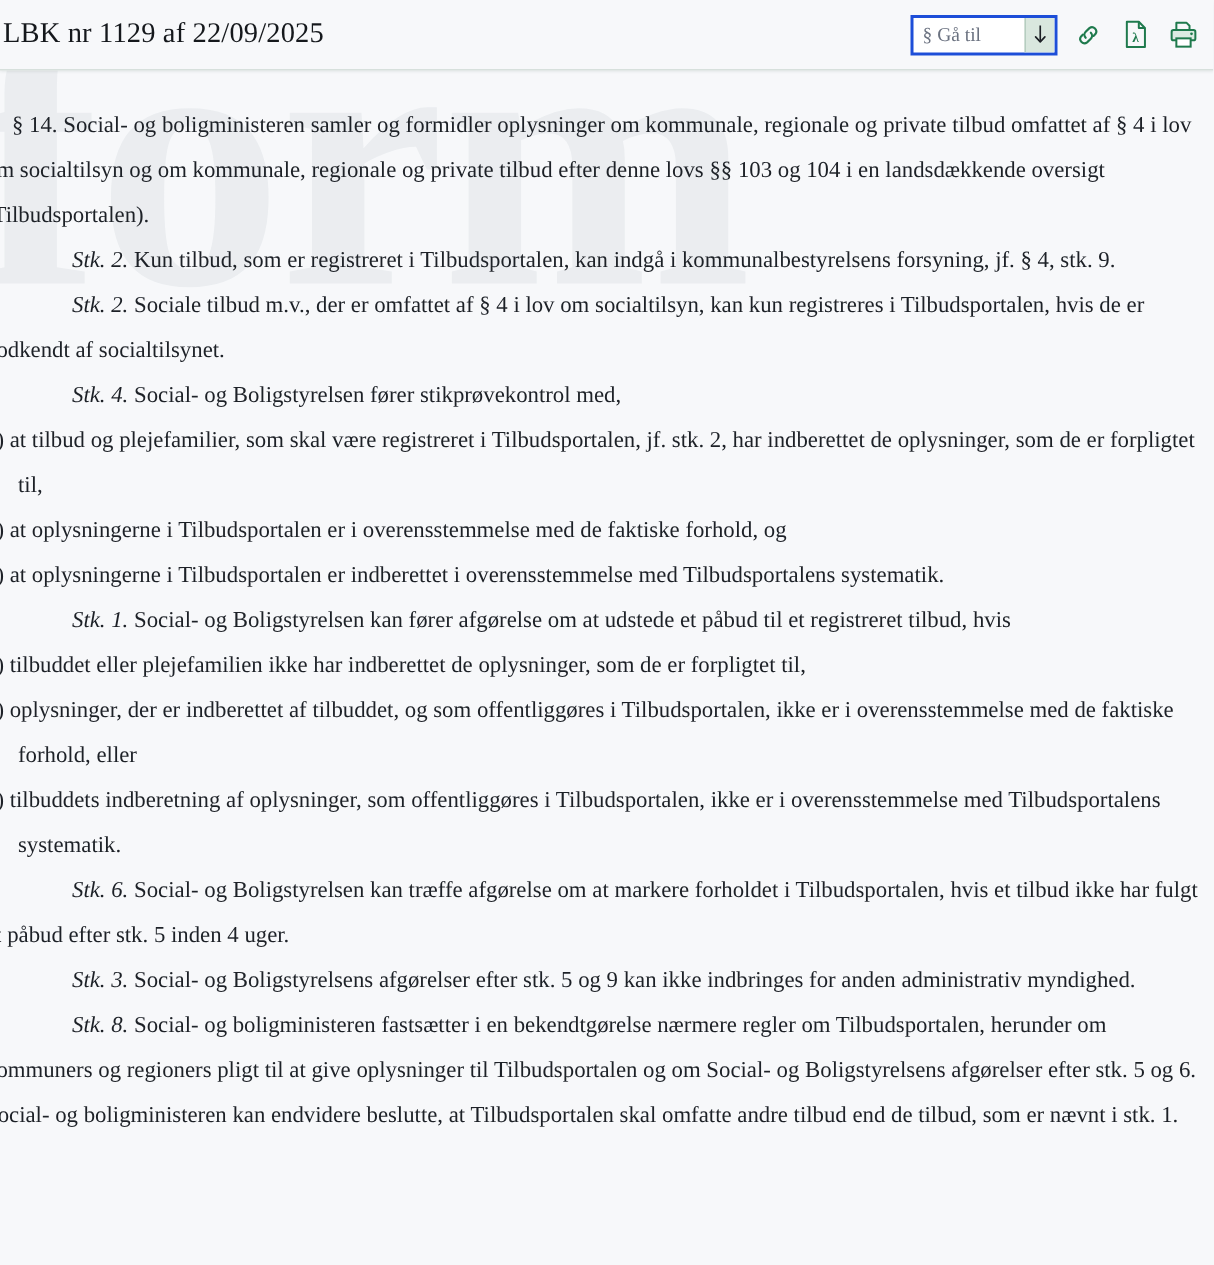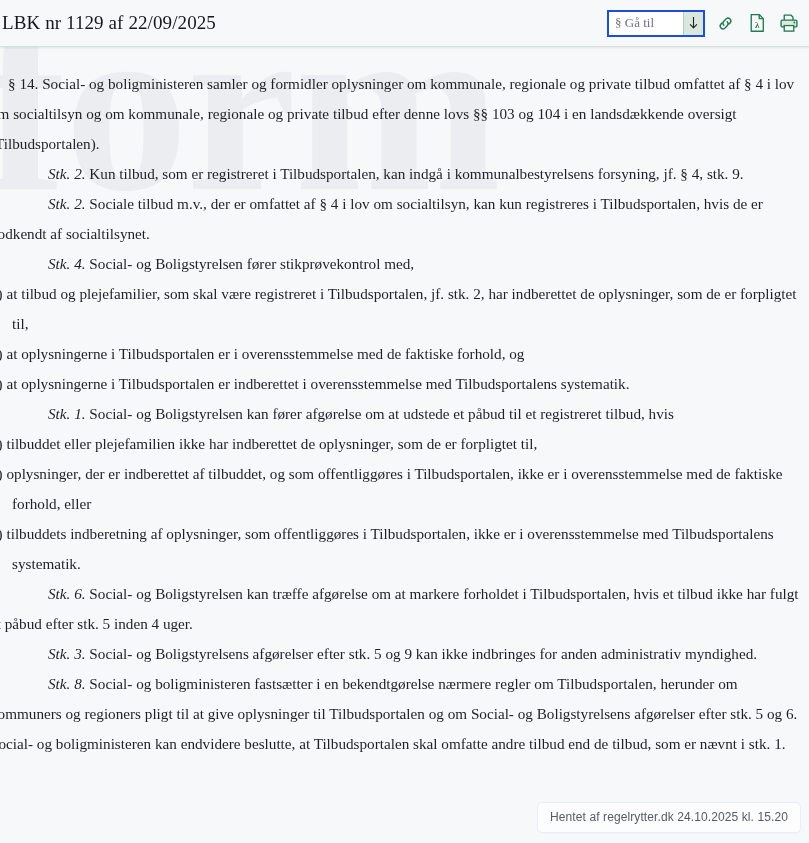--- a/index.html
+++ b/index.html
@@ -245,15 +245,14 @@
     <p class="para p-num">3) tilbuddets indberetning af oplysninger, som offentliggøres i Tilbudsportalen, ikke er i overensstemmelse med Tilbudsportalens systematik.</p>
 
     <p class="para p-stk"><span class="stk-label">Stk. 6.</span><span> Social- og Boligstyrelsen kan træffe afgørelse om at markere forholdet i Tilbudsportalen, hvis et tilbud ikke har fulgt et påbud efter stk. 5 inden 4 uger.</span></p>
 
     <p class="para p-stk"><span class="stk-label">Stk. 3.</span><span> Social- og Boligstyrelsens afgørelser efter stk. 5 og 9 kan ikke indbringes for anden administrativ myndighed.</span></p>
 
     <p class="para p-stk"><span class="stk-label">Stk. 8.</span><span> Social- og boligministeren fastsætter i en bekendtgørelse nærmere regler om Tilbudsportalen, herunder om kommuners og regioners pligt til at give oplysninger til Tilbudsportalen og om Social- og Boligstyrelsens afgørelser efter stk. 5 og 6. Social- og boligministeren kan endvidere beslutte, at Tilbudsportalen skal omfatte andre tilbud end de tilbud, som er nævnt i stk. 1.</span></p>
 
   </div>
 
-  <div class="fetch-badge">Hentet af regelrytter.dk 24.10.2025 kl. 15.20</div>
 
 </div>
 
 </body></html>

